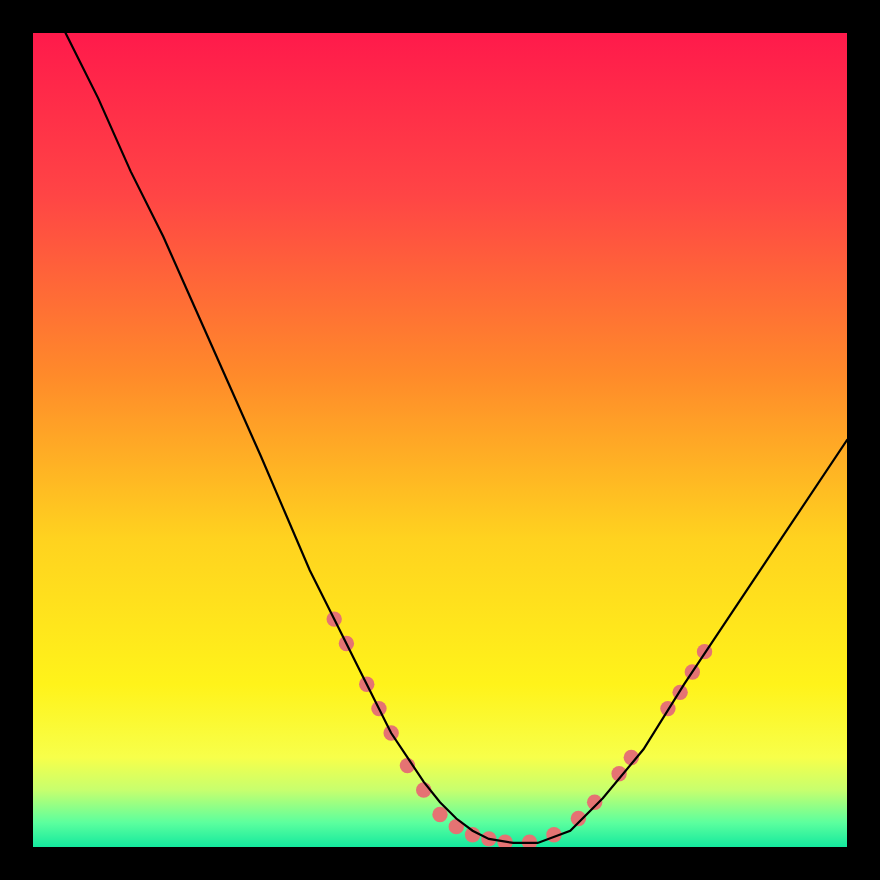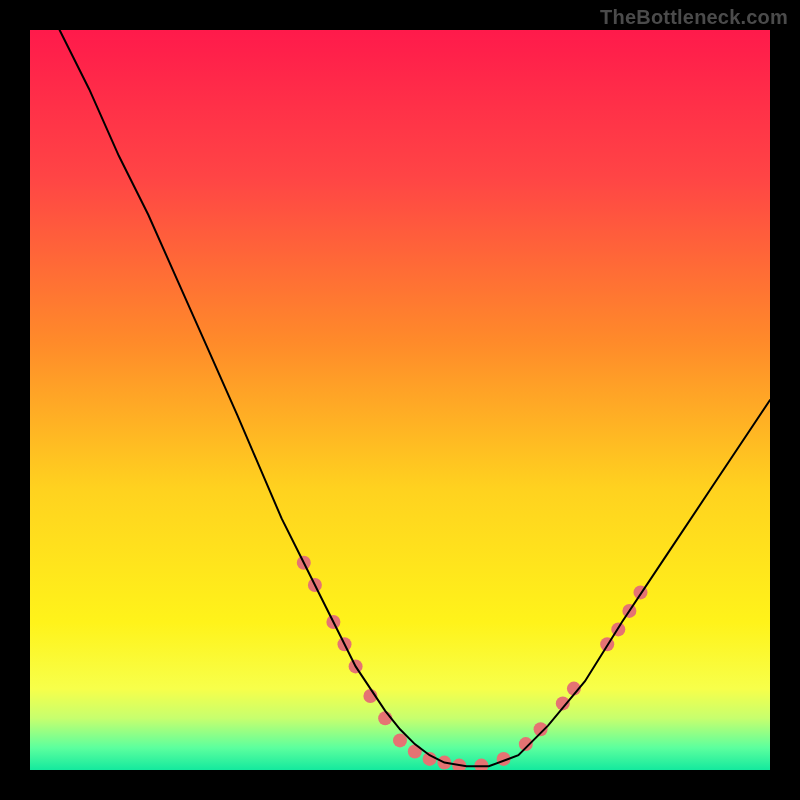--- a/index.html
+++ b/index.html
@@ -86,14 +86,13 @@
           <circle cx="532.8" cy="673.4" r="7" fill="#e57373"></circle>
           <circle cx="543.9" cy="658.6" r="7" fill="#e57373"></circle>
           <circle cx="577.2" cy="614.2" r="7" fill="#e57373"></circle>
           <circle cx="588.3" cy="599.4" r="7" fill="#e57373"></circle>
           <circle cx="599.4" cy="580.9" r="7" fill="#e57373"></circle>
           <circle cx="610.5" cy="562.4" r="7" fill="#e57373"></circle>
         </g>
       <path id="curve-path" fill="none" stroke="#000000" stroke-width="2" stroke-linecap="round" d="M29.6 0.0 L59.2 59.2 L88.8 125.8 L118.4 185.0 L148.0 251.6 L177.6 318.2 L207.2 384.8 L229.4 436.6 L251.6 488.4 L273.8 532.8 L296.0 577.2 L310.8 606.8 L325.6 636.4 L340.4 658.6 L355.2 680.8 L370.0 699.3 L384.8 714.1 L399.6 725.2 L414.4 732.6 L436.6 736.3 L458.8 736.3 L488.4 725.2 L518.0 695.6 L555.0 651.2 L592.0 592.0 L636.4 525.4 L680.8 458.8 L740.0 370.0"></path>
     </svg>
   </div>
-  <div class="watermark">TheBottleneck.com</div>
 </div>
 
 </body></html>

